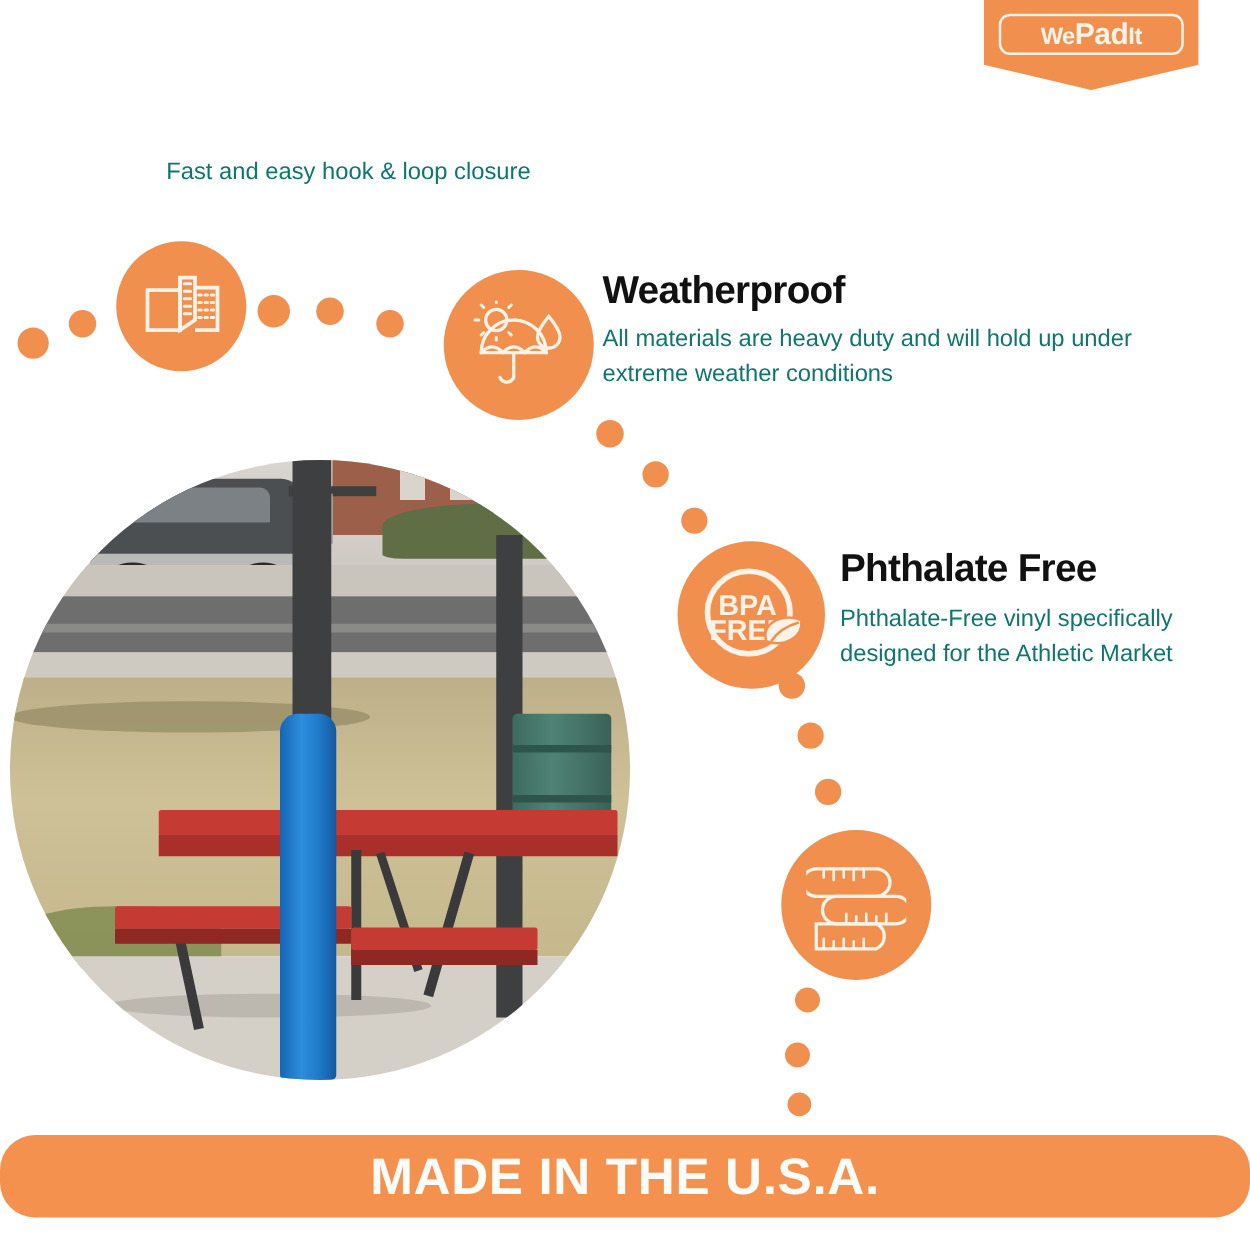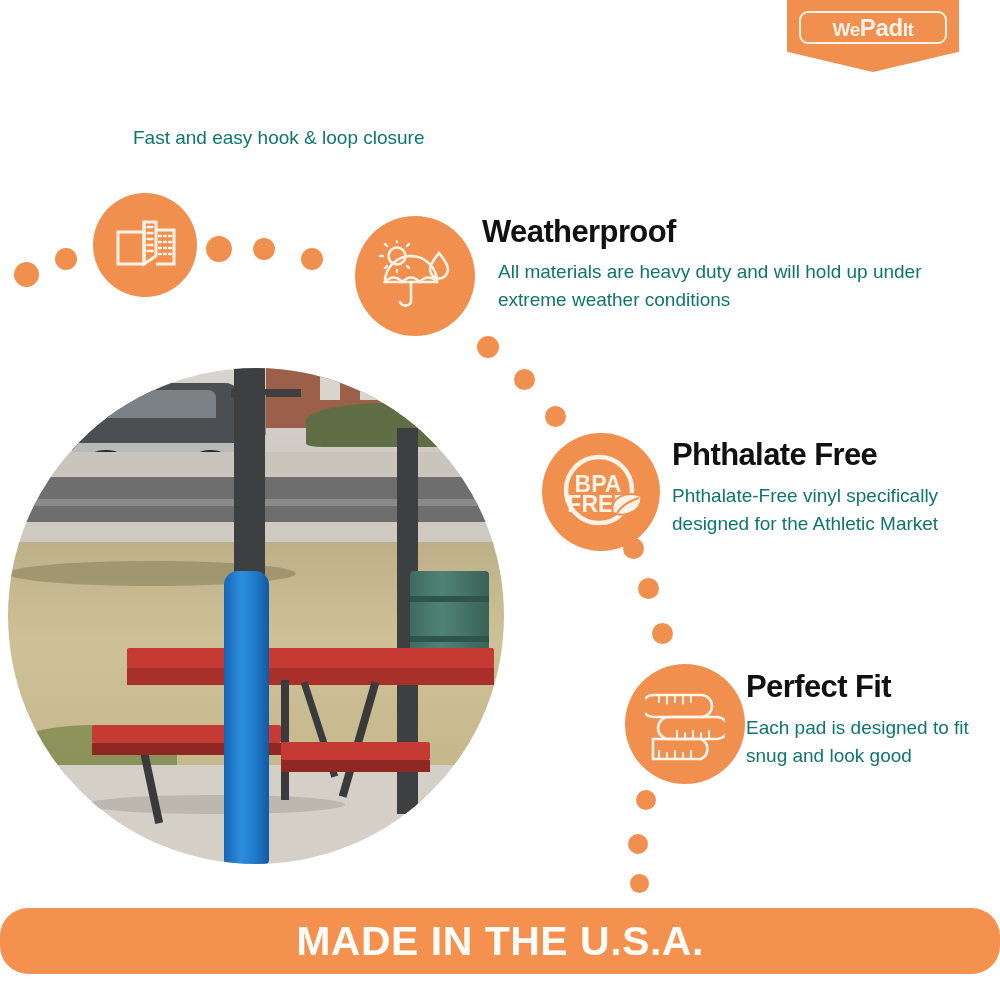--- a/index.html
+++ b/index.html
@@ -68,21 +68,21 @@
     font-size: 19px;
     color: #0f766e;
     line-height: 1.45;
     font-weight: 400;
   }
 
   #t-easy   { left: 133px; top: 80px; }
   #d-easy   { left: 133px; top: 124px; width: 420px; }
 
   #t-weather{ left: 482px; top: 215px; }
-  #d-weather{ left: 498px; top: 258px; width: 430px; }
+  #d-weather{ left: 482px; top: 258px; width: 430px; }
 
   #t-bpa    { left: 672px; top: 438px; }
   #d-bpa    { left: 672px; top: 482px; width: 270px; }
 
   #t-fit    { left: 746px; top: 670px; }
   #d-fit    { left: 746px; top: 714px; width: 235px; }
 
   
   .badge {
     position: absolute;
@@ -279,22 +279,20 @@
       <svg width="92" height="92" viewBox="0 0 92 92" fill="none">
         <circle cx="44" cy="44" r="33" stroke="#FCF3E8" stroke-width="4.5" fill="none"></circle>
         <text x="43" y="46" text-anchor="middle" fill="#FCF3E8" font-family="Liberation Sans, sans-serif" font-size="23" font-weight="bold">BPA</text>
         <text x="43" y="66" text-anchor="middle" fill="#FCF3E8" font-family="Liberation Sans, sans-serif" font-size="23" font-weight="bold">FREE</text>
         <path d="M86 50 c-16 -6 -32 3 -28 17 c14 5 30 -3 28 -17 Z" fill="#FCF3E8" stroke="#F18F4E" stroke-width="2"></path>
         <path d="M84 52 c-11 3 -18 9 -22 15" stroke="#F18F4E" stroke-width="2" fill="none"></path>
       </svg>
     </span>
   </div>
 
-  <div class="feature-title" id="t-fit">Perfect Fit</div>
-  <div class="feature-desc" id="d-fit">Each pad is designed to fit snug and look good</div>
 
   <div class="badge" id="badge-fit">
     <span>
       <svg width="80" height="86" viewBox="0 0 80 86" fill="none" stroke="#FCF3E8" stroke-width="2.6">
 
         <path d="M8 14 H56 a11 11 0 0 1 0 22 H8 a11 11 0 0 1 0 -22 Z"></path>
 
         <path d="M72 36 H24 a11 11 0 0 0 0 22 H72 a11 11 0 0 0 0 -22 Z"></path>
 
         <path d="M8 58 H56 a11 11 0 0 1 0 20 H8 Z"></path>

